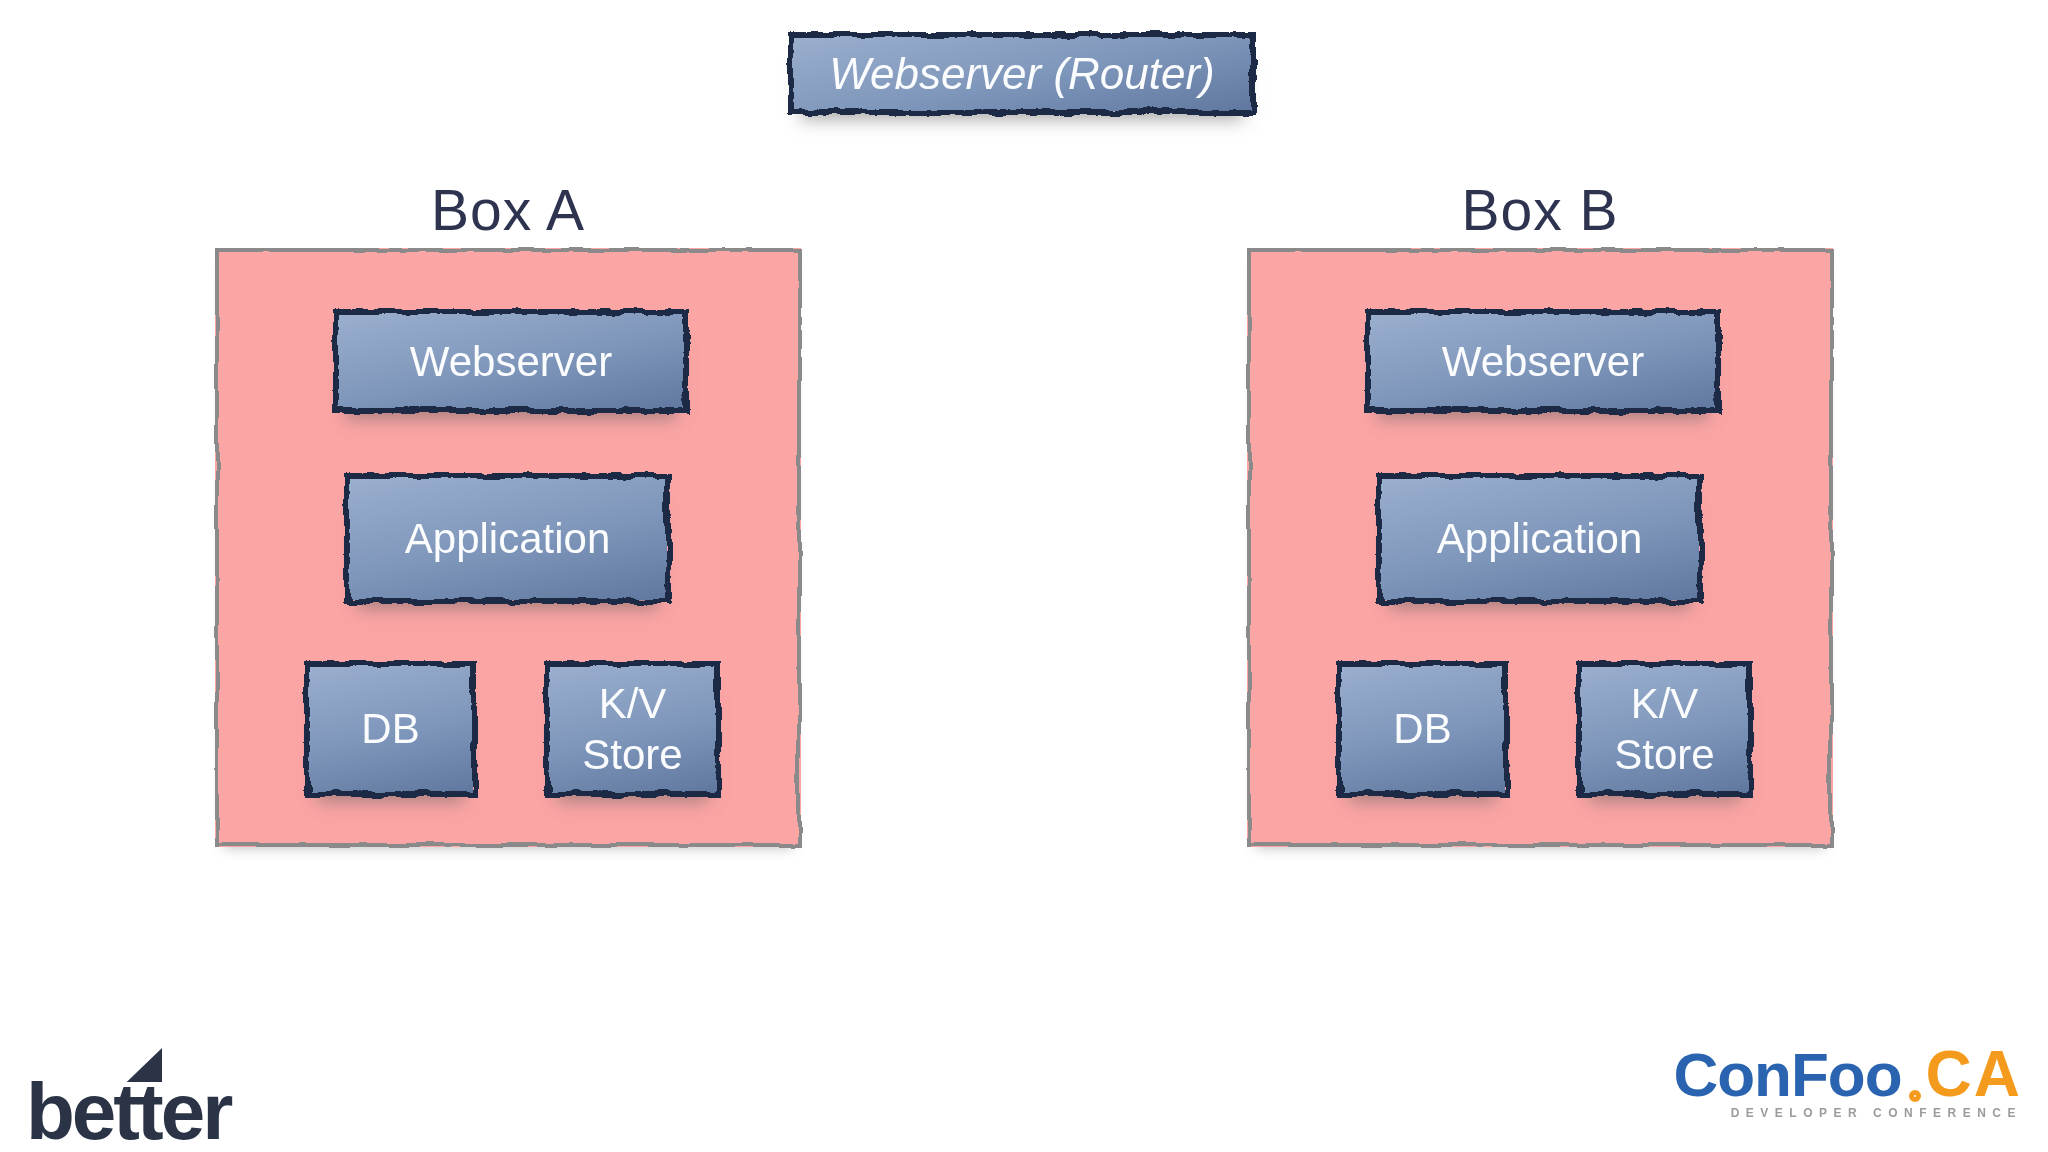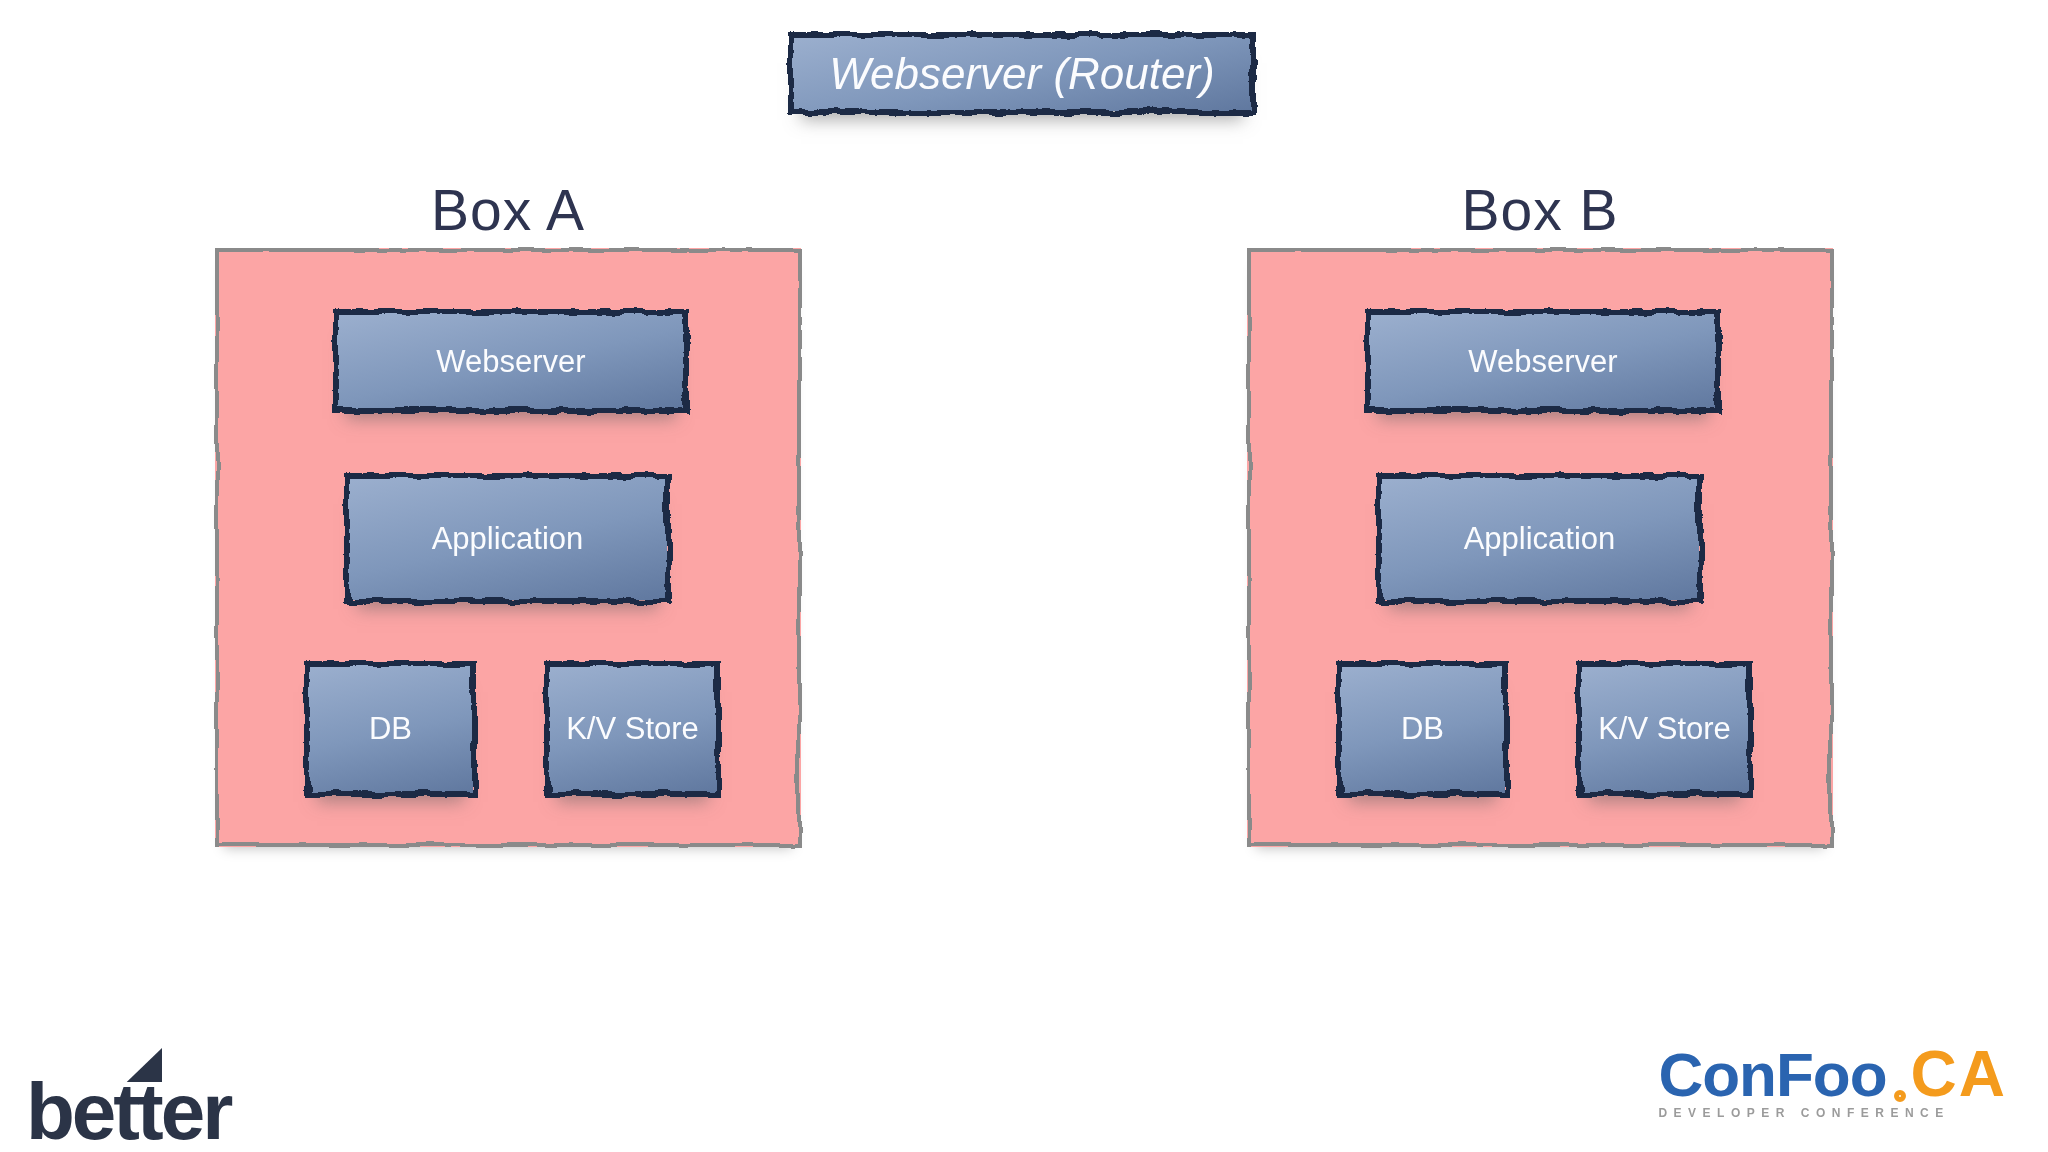--- a/index.html
+++ b/index.html
@@ -17,21 +17,21 @@
 
   
   .node, .group { position: absolute; }
 
   .node {
     display: flex;
     align-items: center;
     justify-content: center;
     text-align: center;
     color: var(--node_text, #fbfcfe);
-    font-size: 31px;
+    font-size: 42px;
     line-height: 1.22;
     background: linear-gradient(168deg,
       var(--node_fill_top, #9bafce) 0%,
       var(--node_fill_mid, #7f97bb) 52%,
       var(--node_fill_bottom, #60789f) 100%);
     box-shadow: 0 18px 16px -9px rgba(95, 95, 95, 0.5);
   }
   .node::before {
     content: "";
     position: absolute;
@@ -103,25 +103,25 @@
     top: -24px;
     width: 36px;
     height: 34px;
     background: var(--brand_text, #2b3447);
     clip-path: polygon(100% 0, 2% 100%, 100% 100%);
   }
 
   
   .confoo {
     position: absolute;
-    right: 41px;
+    right: 26px;
     top: 1042px;
     display: flex;
     flex-direction: column;
-    align-items: flex-start;
+    align-items: flex-end;
   }
   .confoo-row {
     display: flex;
     align-items: baseline;
   }
   .confoo-name {
     font-size: 62px;
     font-weight: bold;
     letter-spacing: -1px;
     line-height: 1;

